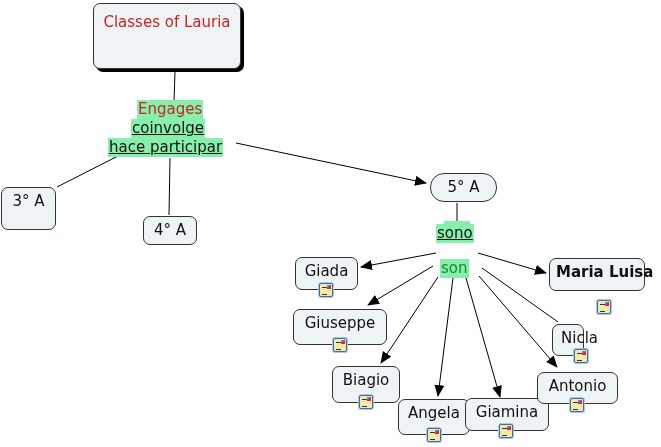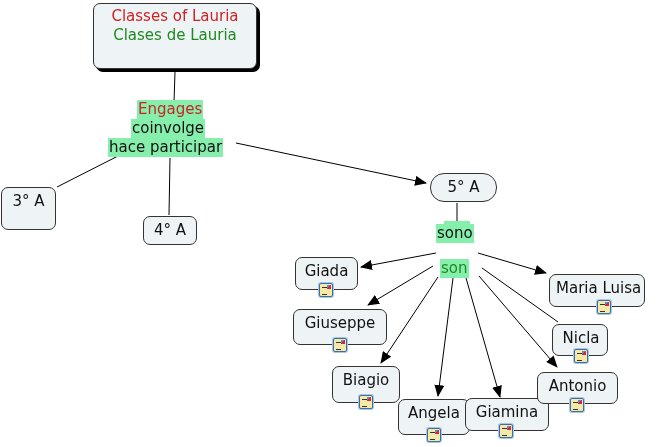--- a/index.html
+++ b/index.html
@@ -6,44 +6,44 @@
     body { width: 661px; height: 447px; position: relative; overflow: hidden;
            font-family: "DejaVu Sans", sans-serif; }
     #links { position: absolute; left: 0; top: 0; width: 661px; height: 447px; }
     .node {
       position: absolute; box-sizing: border-box;
       background: #eef3f5; border: 1px solid #333333; border-radius: 7px;
       font-size: 15px; color: #111; text-align: center; line-height: 18px;
       white-space: nowrap;
     }
     .node.main {
-      left: 93px; top: 3px; width: 164px; height: 66px;
+      left: 93px; top: 3px; width: 148px; height: 66px;
       box-shadow: 3px 3px 0 #000;
-      padding-top: 3px; line-height: 19px;
+      padding-top: 9px; line-height: 19px;
     }
     .node .t { display: block; }
     .node.leaf { padding: 4px 6px 0 6px; }
     .doc {
       position: absolute; width: 14px; height: 14px; box-sizing: border-box;
       border: 1px solid #3b6ea5; border-radius: 2px; background: #f5e9a8;
       box-shadow: 0 0 0 1px #a9c6ea;
     }
     .doc::before {
       content: ""; position: absolute; left: 2px; top: 3px; width: 5px; height: 6px;
       border-top: 1px solid #333; border-bottom: 1px solid #333;
     }
     .doc::after {
       content: ""; position: absolute; right: 1px; top: 1px; width: 4px; height: 4px;
       background: linear-gradient(135deg, #5a8bd0 50%, #d24 50%);
     }
     .lbl { position: absolute; font-size: 15px; line-height: 19px; white-space: nowrap;
            background: #86efac; padding: 0 1px; }
     .red { color: #cc2222; }
     .green { color: #1f8a1f; }
-    .black { color: #111; }
+    .black { color: #111; text-decoration: underline; }
   </style>
 </head>
 <body>
 
 <svg id="links" xmlns="http://www.w3.org/2000/svg">
   <defs>
     <marker id="arr" markerWidth="12" markerHeight="10" refX="11" refY="5" orient="auto" markerUnits="userSpaceOnUse">
       <path d="M0,0 L12,5 L0,10 z" fill="#000"></path>
     </marker>
   </defs>
@@ -59,21 +59,20 @@
     <line x1="453" y1="278" x2="438" y2="396" marker-end="url(#arr)"></line>
     <line x1="466" y1="278" x2="500" y2="397" marker-end="url(#arr)"></line>
     <line x1="479" y1="276" x2="557" y2="367" marker-end="url(#arr)"></line>
     <line x1="482" y1="268" x2="558" y2="322"></line>
     <line x1="478" y1="253" x2="546" y2="273" marker-end="url(#arr)"></line>
   </g>
 </svg>
 
 <div class="node main">
   <span class="t" style="color:#cc2222">Classes of Lauria</span>
-  <span class="t" style="color:#1f8a1f">Clases de Lauria</span>
 </div>
 
 <span class="lbl red" style="left:137px; top:100px;">Engages</span>
 <span class="lbl black" style="left:131px; top:119px;">coinvolge</span>
 <span class="lbl black" style="left:108px; top:138px;">hace participar</span>
 
 <div class="node leaf" style="left:1px; top:187px; width:55px; height:43px;">
   <span>3° A</span>
 </div>
 <div class="node leaf" style="left:143px; top:216px; width:54px; height:29px;">
@@ -110,21 +109,21 @@
 <div class="node leaf" style="left:465px; top:398px; width:84px; height:33px;">
   <span>Giamina</span>
 </div>
 <span class="doc" style="left:499px; top:424px;"></span>
 
 <div class="node leaf" style="left:537px; top:372px; width:81px; height:32px;">
   <span>Antonio</span>
 </div>
 <span class="doc" style="left:570px; top:398px;"></span>
 
-<div class="node leaf" style="left:552px; top:324px; width:56px; height:32px;padding-left:8px;">
+<div class="node leaf" style="left:552px; top:324px; width:32px; height:32px;padding-left:8px;">
   <span>Nicla</span>
 </div>
 <span class="doc" style="left:574px; top:349px;"></span>
 
-<div class="node leaf" style="left:549px; top:274px; width:96px; height:33px;">
+<div class="node leaf" style="left:549px; top:258px; width:96px; height:33px;font-weight:bold;">
   <span>Maria Luisa</span>
 </div>
 <span class="doc" style="left:597px; top:300px;"></span>
 
 </body></html>

